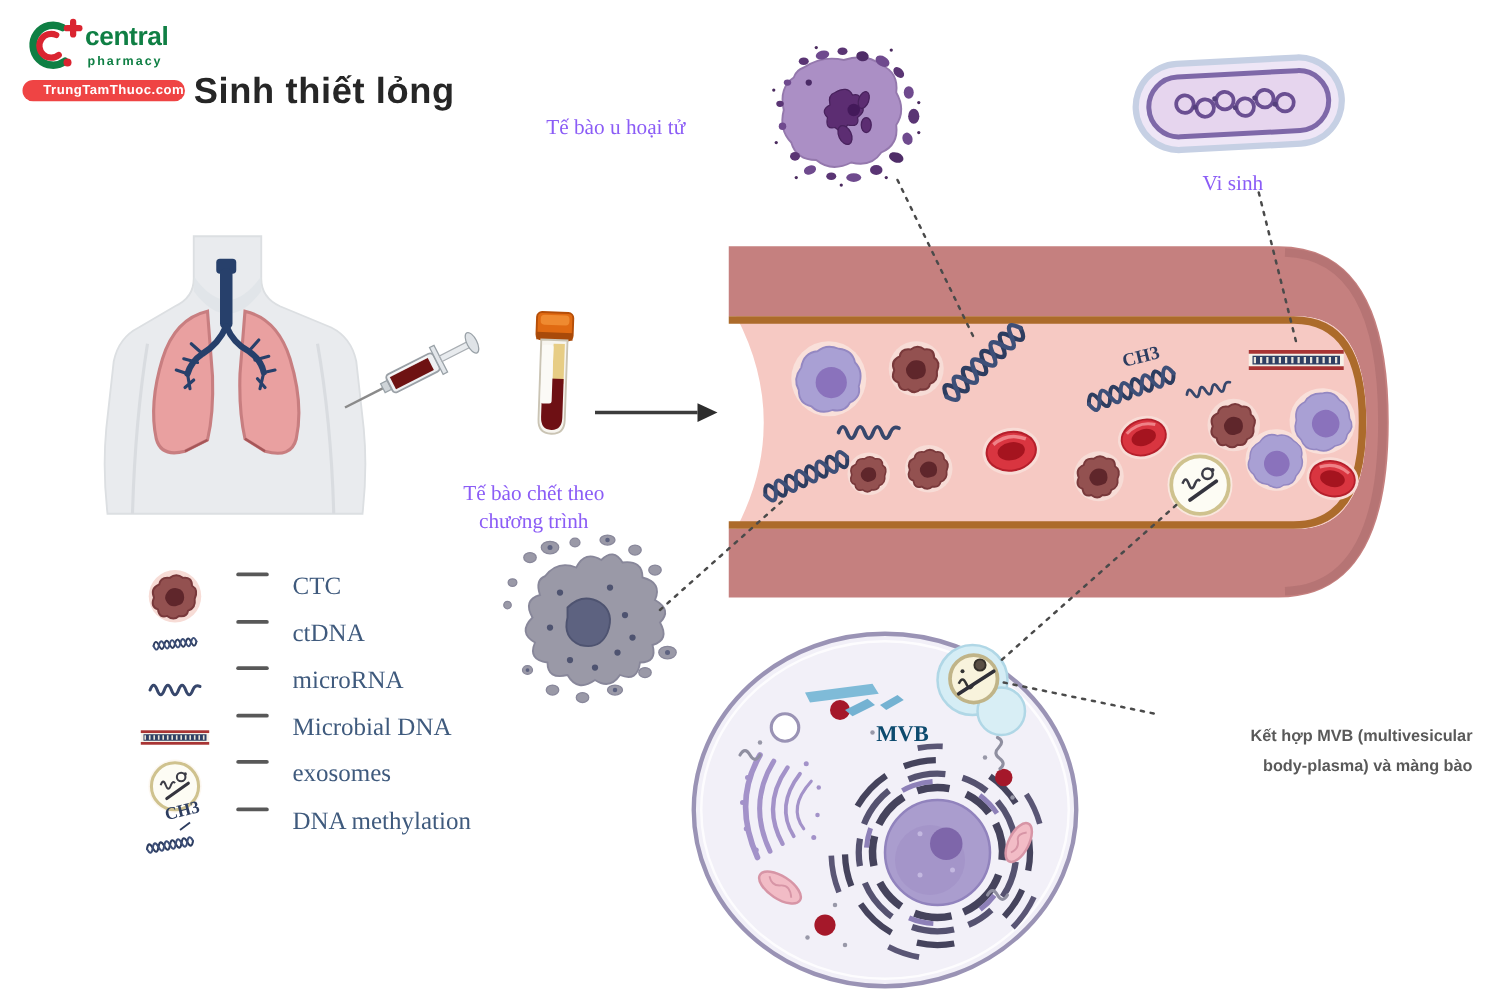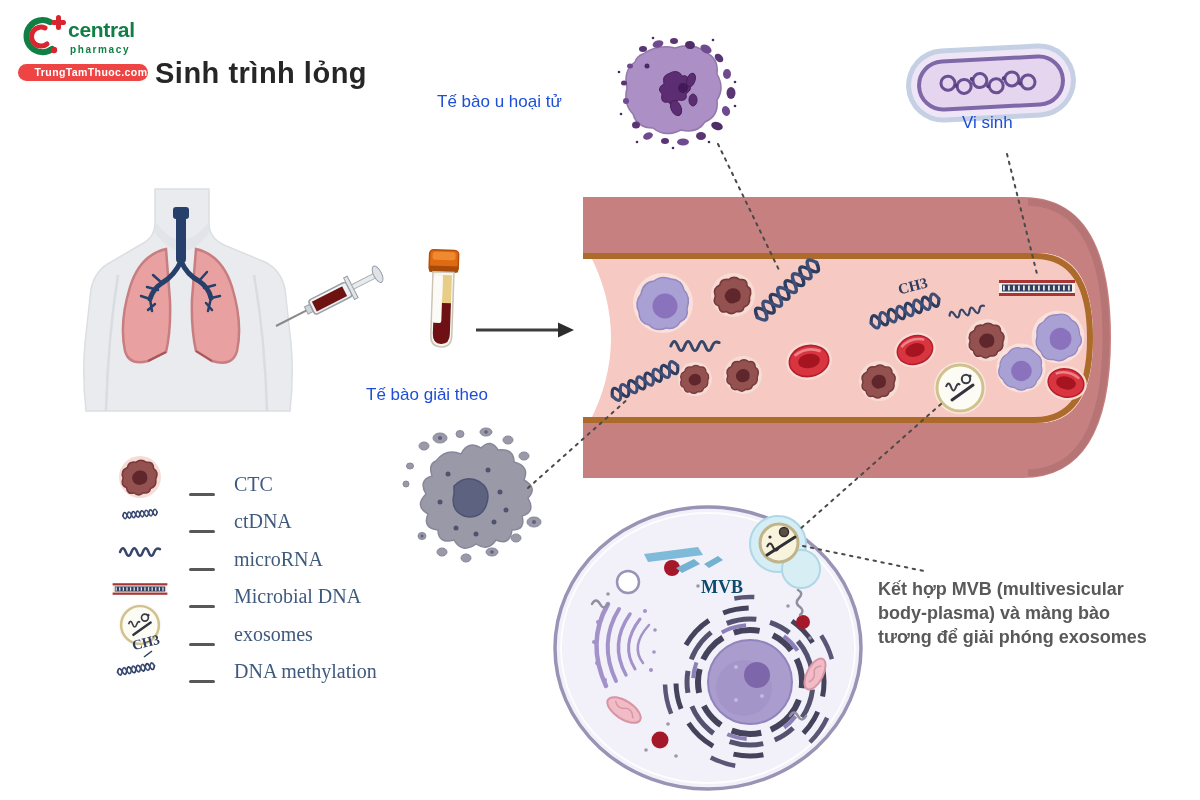--- a/index.html
+++ b/index.html
@@ -1,34 +1,34 @@
 <!DOCTYPE html>
 <html><head>
 <meta charset="utf-8">
 <style>
   html,body{margin:0;padding:0;background:#fff;}
   .stage{position:relative;width:1200px;height:800px;background:#ffffff;overflow:hidden;
          font-family:"Liberation Sans",sans-serif;}
   .abs{position:absolute;}
   svg{display:block;overflow:visible;}
   .title{font-size:29px;font-weight:bold;color:#262626;letter-spacing:.5px;}
-  .lbl{font-size:17px;color:#1d4ed8;}
+  .lbl{font-size:17px;color:#8b5cf6;font-family:Liberation Serif, serif;}
   .lbl-center{text-align:center;line-height:22px;}
-  .release{font-size:18px;font-weight:600;color:#595959;text-align:left;line-height:24px;width:300px;}
+  .release{font-size:13px;font-weight:600;color:#595959;text-align:right;line-height:24px;width:300px;}
   .mvb-lbl{font-family:"Liberation Serif",serif;font-weight:bold;font-size:18px;color:#0c4a6e;}
   .ch3{font-family:"Liberation Serif",serif;font-weight:bold;font-size:15px;color:#2d3d60;}
   
   .logo{width:120px;height:74px;}
   .logo-brand{font-size:21px;font-weight:bold;color:#0f7f44;line-height:20px;letter-spacing:-.3px;text-align:center;}
   .logo-tag{font-size:10px;font-weight:600;color:#0f7f44;letter-spacing:1.6px;line-height:12px;}
   .logo-badge{position:absolute;left:2px;top:52px;width:114px;height:17px;background:#ef4444;border-radius:9px;
               color:#fff;font-size:10.5px;font-weight:bold;text-align:center;line-height:17px;letter-spacing:.4px;padding-left:16px;}
   
   .legend{left:98px;top:458px;width:310px;}
-  .legend-row{display:flex;align-items:flex-end;height:37.5px;}
+  .legend-row{display:flex;align-items:flex-start;height:37.5px;}
   .legend-ic{width:84px;display:flex;justify-content:center;align-items:center;position:relative;}
   .legend-dash-cell{width:40px;display:flex;justify-content:center;}
   .legend-dash{width:26px;height:3px;background:#585858;border-radius:2px;}
   .legend-txt{font-family:"Liberation Serif",serif;font-size:20px;color:#3f5a7d;padding-left:12px;white-space:nowrap;}
 </style>
 </head>
 <body>
 
 <div class="stage">
 
@@ -38,21 +38,21 @@
       <path d="M29,16 A9.5,9.5 0 1 0 31,32" fill="none" stroke="#da2430" stroke-width="5" stroke-linecap="round"></path>
       <rect x="35" y="8" width="15" height="5" rx="2.5" fill="#da2430"></rect>
       <rect x="40" y="3" width="5" height="15" rx="2.5" fill="#da2430"></rect>
       <circle cx="38" cy="38" r="3.2" fill="#da2430"></circle>
     </svg>
     <div class="abs logo-brand" style="left:52px;top:8px;">central</div>
     <div class="abs logo-tag" style="left:54px;top:32px;">pharmacy</div>
     <div class="logo-badge">TrungTamThuoc.com</div>
   </div>
 
-  <div class="abs title" style="left:155px;top:57px;">Sinh trình lỏng</div>
+  <div class="abs title" style="left:155px;top:57px;">Sinh thiết lỏng</div>
 
   <svg class="abs" style="left:58px;top:183px;" width="290" height="230" viewBox="0 0 290 230">
     <path d="M97,6 L151,6 L151,40 Q151,55 166,62 L207,79 Q223,87 227,106 L233,160 Q236,192 232,228 L28,228 Q24,192 27,160 L33,106 Q37,87 53,79 L82,62 Q97,55 97,40 Z" fill="#e9ebee" stroke="#dcdfe2" stroke-width="1.5"></path>
     <path d="M97,38 Q124,76 151,38 L151,50 Q124,86 97,50 Z" fill="#dfe3e7" opacity="0.8"></path>
     <path d="M60,92 Q50,155 48,228" stroke="#d9dce0" stroke-width="2.5" fill="none"></path>
     <path d="M196,92 Q207,155 209,228" stroke="#d9dce0" stroke-width="2.5" fill="none"></path>
 
     <g>
       <path d="M108,66 Q82,72 72,104 Q61,140 67,168 Q71,183 90,178 L108,169 Q113,148 112,118 Z" fill="#e9a0a0" stroke="#c87e80" stroke-width="2.5"></path>
       <path d="M138,66 Q164,72 174,104 Q185,140 179,168 Q175,184 154,178 L138,168 Q133,146 134,116 Z" fill="#e9a0a0" stroke="#c87e80" stroke-width="2.5"></path>
@@ -363,29 +363,29 @@
     <g stroke="#4a4a4a" stroke-width="2" stroke-dasharray="2.5 5.5" stroke-linecap="round" fill="none">
       <path d="M718,144 L779,270"></path>
       <path d="M1007,154 L1038,278"></path>
       <path d="M528,488 L629,398"></path>
       <path d="M941,404 L799,530"></path>
       <path d="M803,546 L924,571"></path>
     </g>
   </svg>
 
   <div class="abs lbl" style="left:437px;top:92px;">Tế bào u hoại tử</div>
-  <div class="abs lbl" style="left:962px;top:113px;">Vi sinh</div>
+  <div class="abs lbl" style="left:962px;top:137px;">Vi sinh</div>
   <div class="abs lbl lbl-center" style="left:337px;top:384px;width:180px;">
-    <div>Tế bào giải theo</div>
+    <div>Tế bào chết theo</div>
+    <div>chương trình</div>
   </div>
   <div class="abs mvb-lbl" style="left:701px;top:577px;">MVB</div>
   <div class="abs release" style="left:878px;top:577px;">
     <div>Kết hợp MVB (multivesicular</div>
     <div>body-plasma) và màng bào</div>
-    <div>tương để giải phóng exosomes</div>
   </div>
 
   <div class="abs legend">
     <div class="legend-row">
       <div class="legend-ic">
           <svg width="44" height="38" viewBox="0 0 44 38">
             <use href="#mcell" transform="translate(22,19) scale(1.05)"></use>
           </svg>
         </div>
       <div class="legend-dash-cell">

